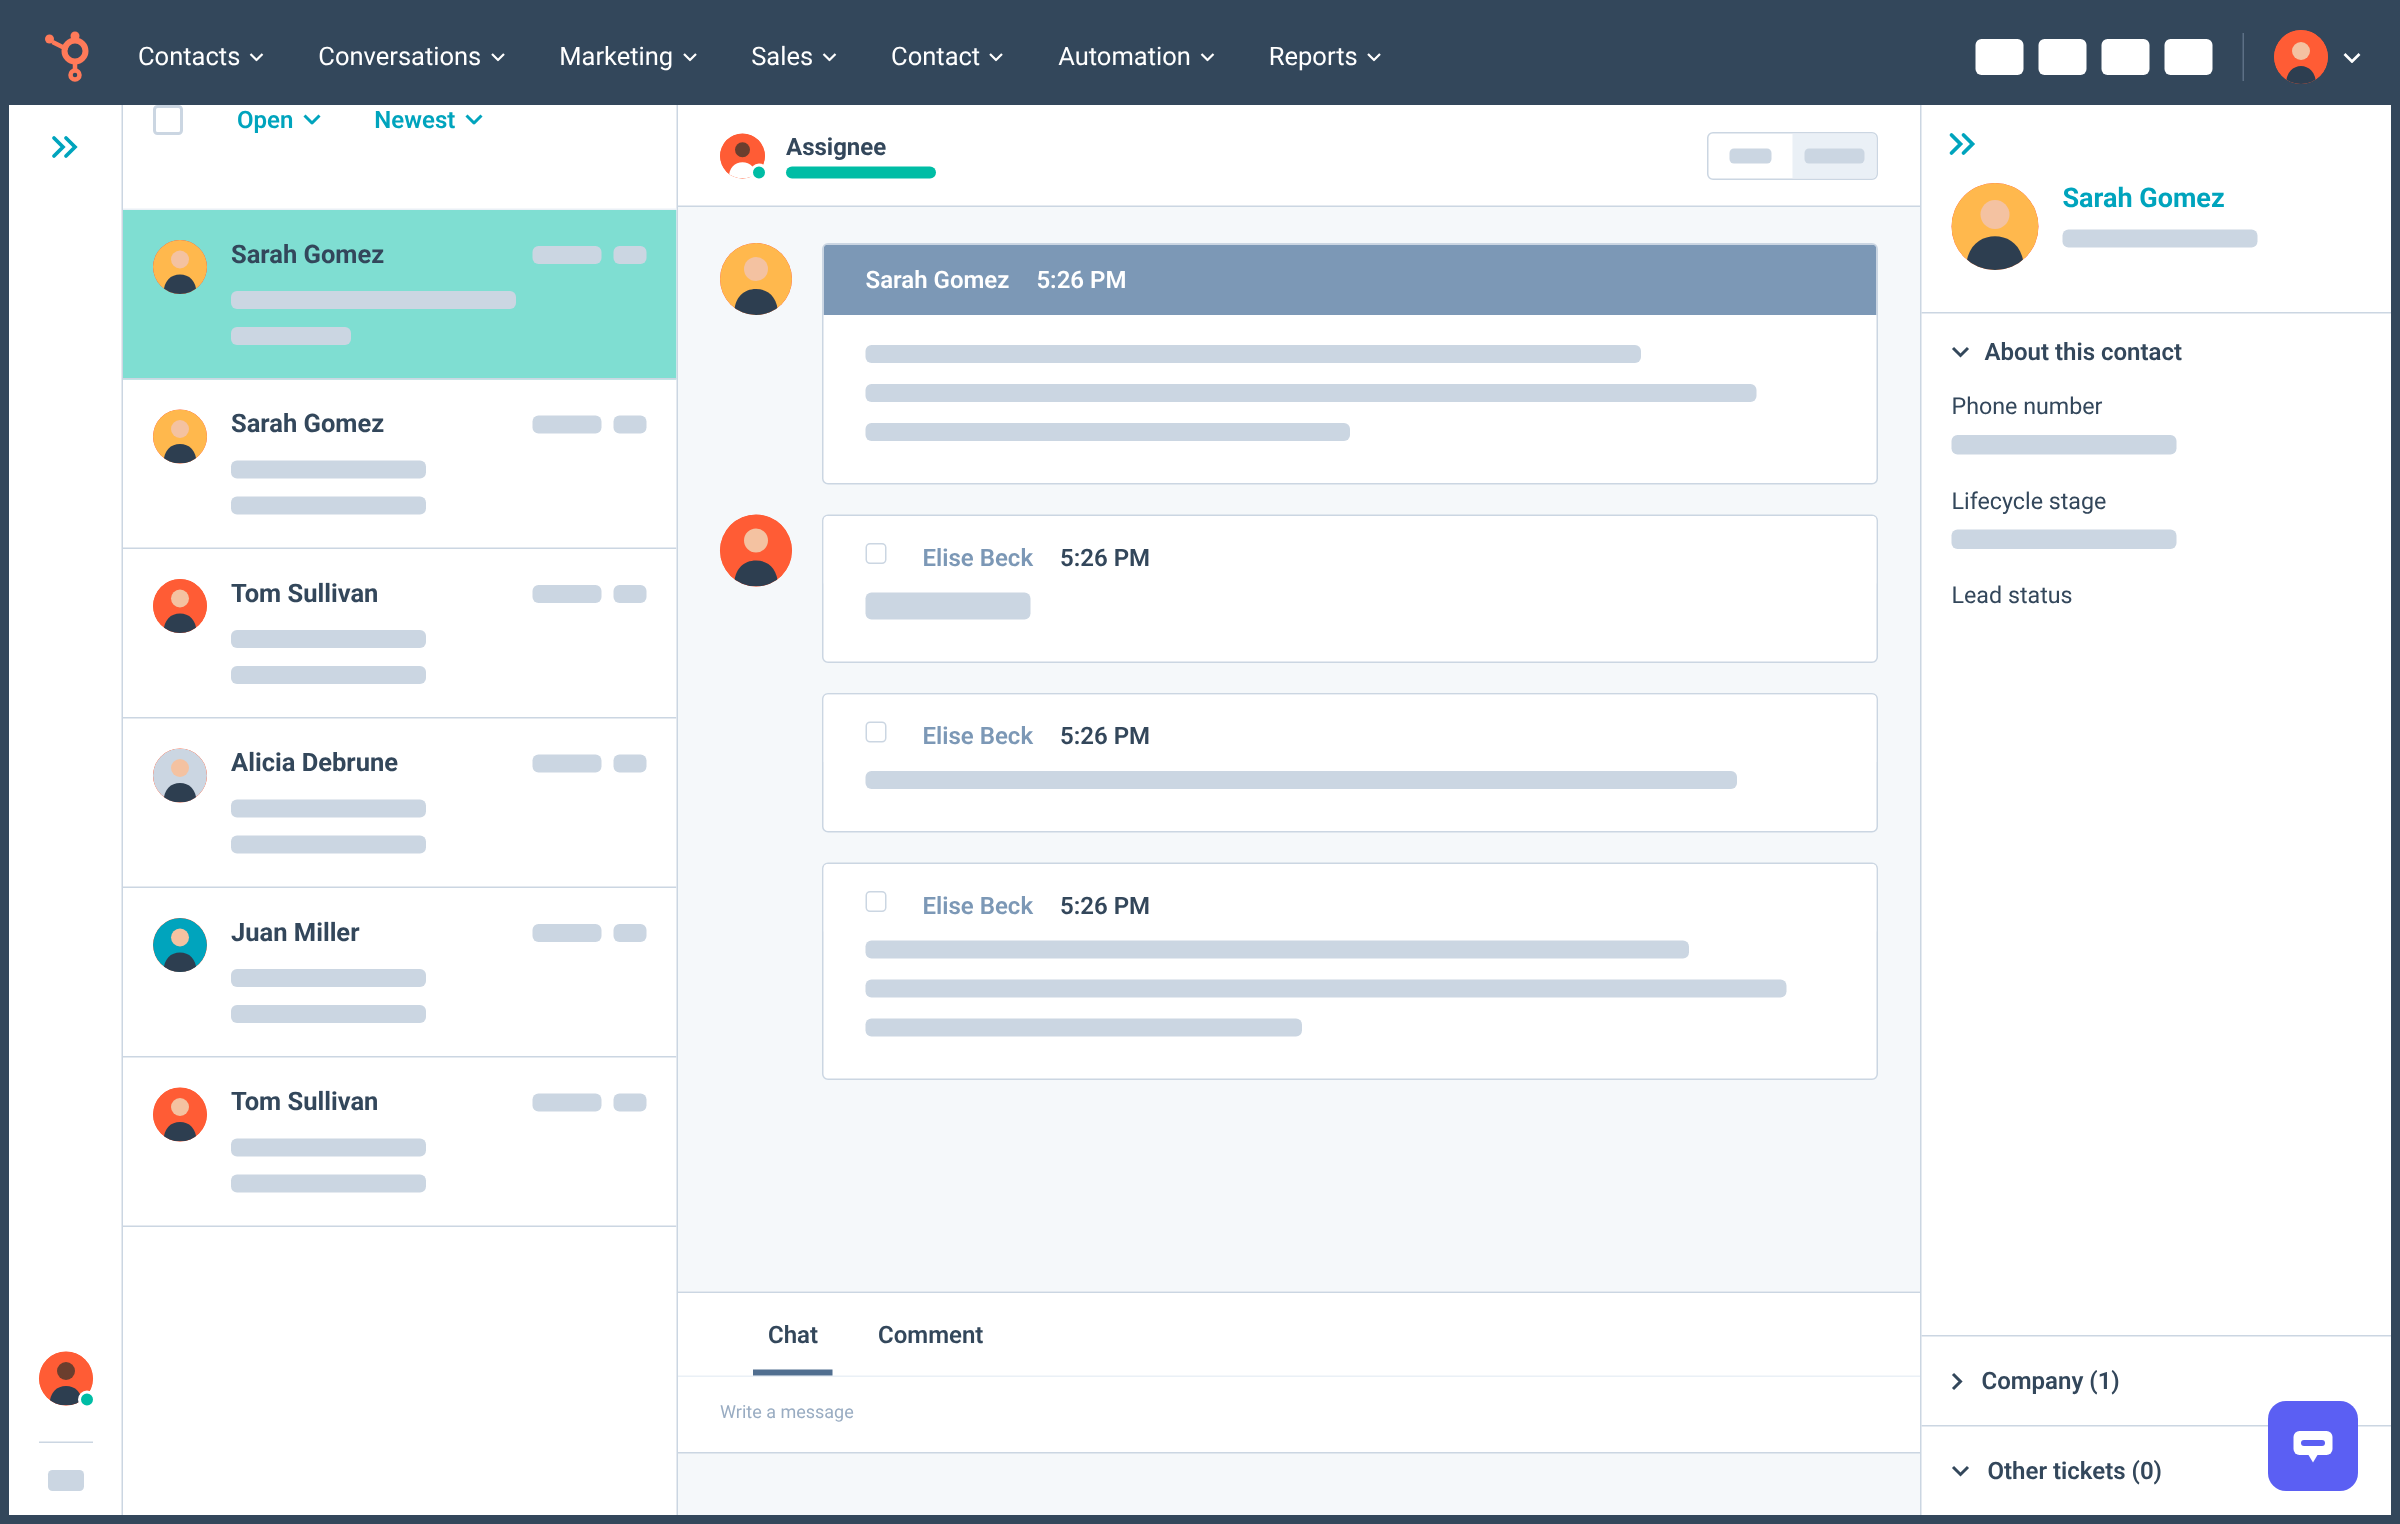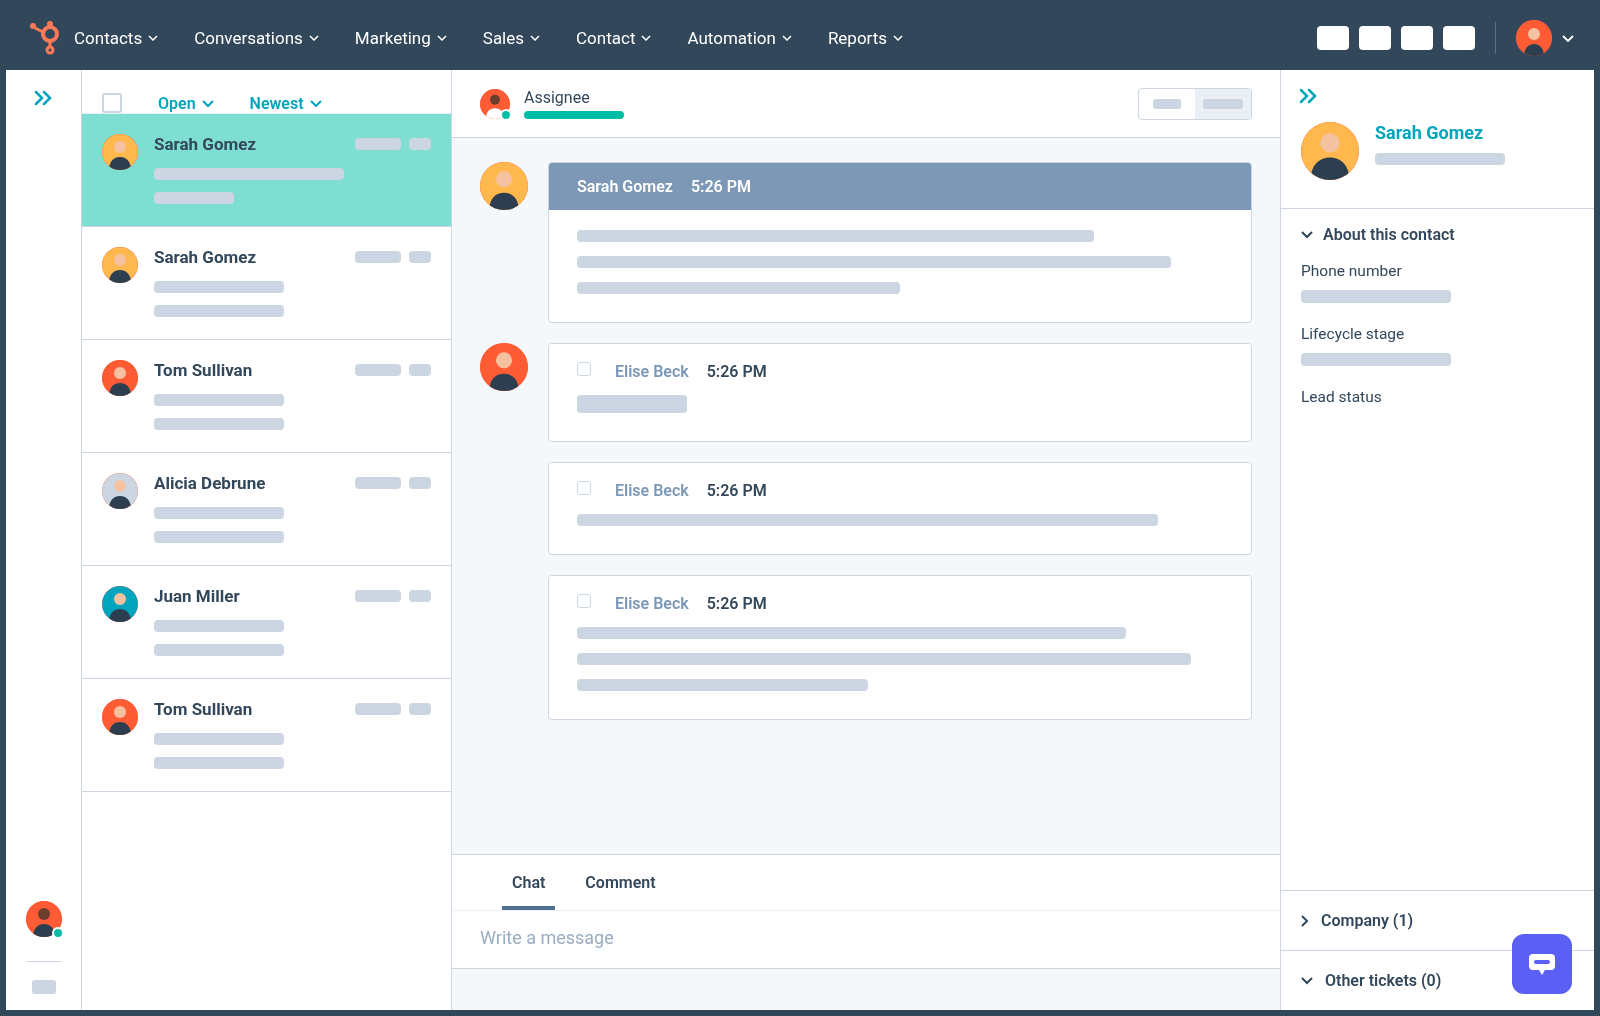--- a/index.html
+++ b/index.html
@@ -1,67 +1,67 @@
 <!DOCTYPE html>
 <html><head>
 <meta charset="utf-8">
 <style>
 *{box-sizing:border-box;margin:0;padding:0;font-family:-apple-system,BlinkMacSystemFont,"Segoe UI",Roboto,sans-serif}
 body{background:#33475b;padding:6px;width:1600px;height:1016px;overflow:hidden}
 .app{background:#f5f8fa;height:100%;display:flex;flex-direction:column;border-radius:2px}
-.topnav{background:#33475b;height:64px;display:flex;align-items:center;padding:0 20px;gap:12px}
+.topnav{background:#33475b;height:64px;display:flex;align-items:center;padding:0 20px;gap:30px}
 .logo{width:36px;height:36px;display:flex;align-items:center;justify-content:center}
 .nav-items{display:flex;gap:36px;flex:1}
 .nav-item{color:#fff;font-size:17px;display:flex;align-items:center;gap:6px;cursor:pointer}
 .nav-right{display:flex;align-items:center;gap:10px}
 .nav-btn{width:32px;height:24px;background:#fff;border-radius:4px}
 .nav-divider{width:1px;height:32px;background:#5d7086;margin:0 10px}
 .avatar{width:36px;height:36px;border-radius:50%;background:#ff5c35;display:flex;align-items:center;justify-content:center;overflow:hidden}
 .avatar.sm{width:30px;height:30px}
 .avatar.lg{width:48px;height:48px}
 .avatar.xl{width:58px;height:58px}
 .content{flex:1;display:flex;overflow:hidden}
 .rail{width:76px;background:#fff;border-right:1px solid #cbd6e2;display:flex;flex-direction:column;align-items:center;padding-top:20px;position:relative}
 .rail-bottom{position:absolute;bottom:16px;display:flex;flex-direction:column;align-items:center;gap:24px}
 .rail-ph{width:24px;height:14px;background:#cbd6e2;border-radius:3px}
 .inbox{width:370px;background:#fff;border-right:1px solid #cbd6e2;display:flex;flex-direction:column}
-.inbox-header{height:44px;display:flex;align-items:flex-end;padding:0 20px;gap:36px;border-bottom:1px solid #eaf0f6}
+.inbox-header{height:70px;display:flex;align-items:flex-start;padding:0 20px;gap:36px;border-bottom:1px solid #eaf0f6}
 .checkbox{width:20px;height:20px;border:2px solid #cbd6e2;border-radius:3px}
 .filter{color:#00a4bd;font-weight:600;font-size:16px;display:flex;align-items:center;gap:6px}
 .conv-list{flex:1;overflow-y:auto}
 .conv{padding:20px 20px 22px;border-bottom:1px solid #cbd6e2;display:flex;gap:16px;cursor:pointer}
 .conv.active{background:#7fded2}
 .conv-body{flex:1}
 .conv-top{display:flex;justify-content:space-between;align-items:center;margin-bottom:14px}
 .conv-name{color:#33475b;font-weight:700;font-size:17px}
 .conv-meta{display:flex;gap:8px}
 .ph{background:#cbd6e2;border-radius:4px;height:12px}
 .center{flex:1;display:flex;flex-direction:column;background:#fff}
 .center-header{height:68px;border-bottom:1px solid #cbd6e2;display:flex;align-items:center;padding:0 28px;justify-content:space-between}
 .assignee{display:flex;gap:14px;align-items:center}
-.assignee-label{color:#33475b;font-weight:400;font-size:16px;margin-bottom:4px}
+.assignee-label{color:#33475b;font-weight:700;font-size:16px;margin-bottom:4px}
 .toggle{display:flex;border:1px solid #cbd6e2;border-radius:4px;overflow:hidden}
 .toggle-seg{width:56px;height:30px;display:flex;align-items:center;justify-content:center}
 .toggle-seg.active{background:#eaf0f6}
 .toggle-ph{width:28px;height:10px;background:#cbd6e2;border-radius:3px}
 .thread{flex:1;background:#f5f8fa;padding:24px 28px;overflow-y:auto}
 .msg{display:flex;gap:20px;margin-bottom:20px}
 .msg-card{flex:1;background:#fff;border:1px solid #cbd6e2;border-radius:4px;overflow:hidden}
 .msg-header{background:#7c98b6;padding:14px 28px;color:#fff;display:flex;gap:18px;font-weight:600;font-size:16px}
 .msg-header.light{background:#fff;color:#33475b;border-bottom:none;padding:18px 28px 8px}
 .msg-header.light .msg-sender{color:#7c98b6;font-weight:600}
 .msg-header.light .msg-time{color:#33475b}
 .msg-body{padding:20px 28px 28px;display:flex;flex-direction:column;gap:14px}
 .msg-body.tight{padding-top:6px}
 .chk{width:14px;height:14px;border:1.5px solid #cbd6e2;border-radius:3px;margin-right:6px}
 .composer{border-top:1px solid #cbd6e2;background:#fff}
 .comp-tabs{display:flex;padding:0 40px}
 .comp-tab{padding:18px 20px;color:#33475b;font-weight:600;font-size:16px;position:relative}
 .comp-tab.active::after{content:'';position:absolute;bottom:0;left:10px;right:10px;height:4px;background:#516f90}
-.comp-input{padding:16px 28px 20px;color:#99acc2;font-size:18px;border-top:1px solid #eaf0f6}
+.comp-input{padding:16px 28px 20px;color:#99acc2;font-size:12px;border-top:1px solid #eaf0f6}
 .comp-footer{height:42px;border-top:1px solid #cbd6e2;background:#f5f8fa}
 .right{width:314px;background:#fff;border-left:1px solid #cbd6e2;display:flex;flex-direction:column}
 .right-header{padding:18px 20px 28px;display:flex;gap:16px;align-items:flex-start}
 .contact-name{color:#00a4bd;font-weight:700;font-size:18px;margin-bottom:10px}
 .section{padding:16px 20px;border-top:1px solid #cbd6e2}
 .section-title{color:#33475b;font-weight:600;font-size:16px;display:flex;align-items:center;gap:10px;margin-bottom:18px}
 .field{margin-bottom:22px}
 .field-label{color:#33475b;font-size:15.5px;margin-bottom:10px}
 .right-spacer{flex:1}
 .accordion{border-top:1px solid #cbd6e2;padding:20px;display:flex;align-items:center;gap:12px;color:#33475b;font-weight:600;font-size:16px}

